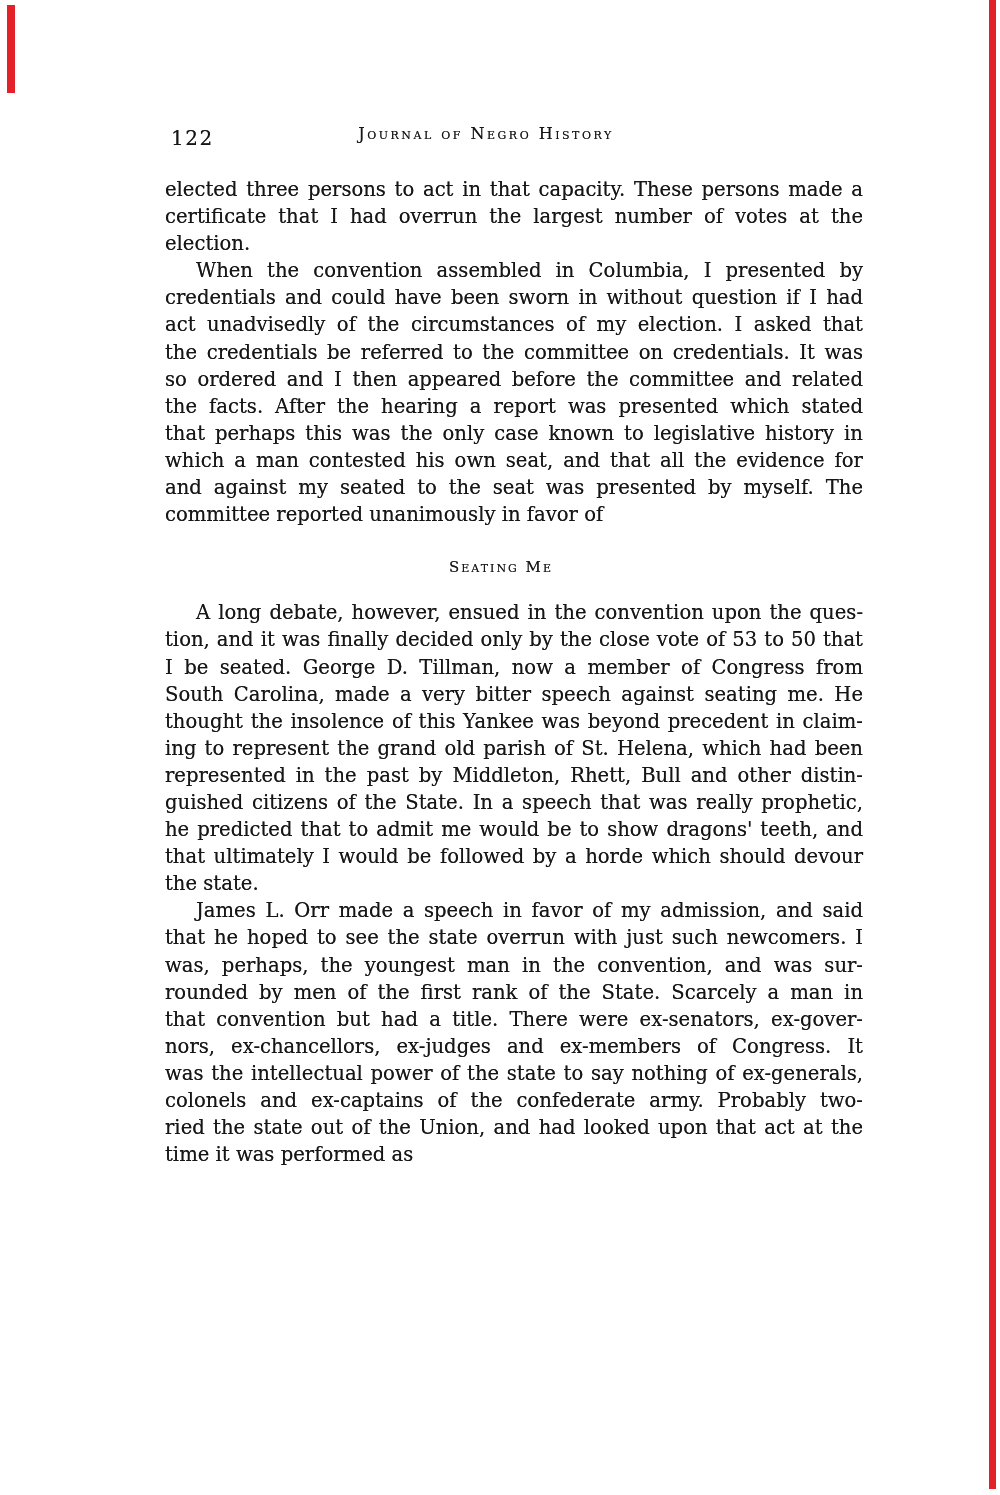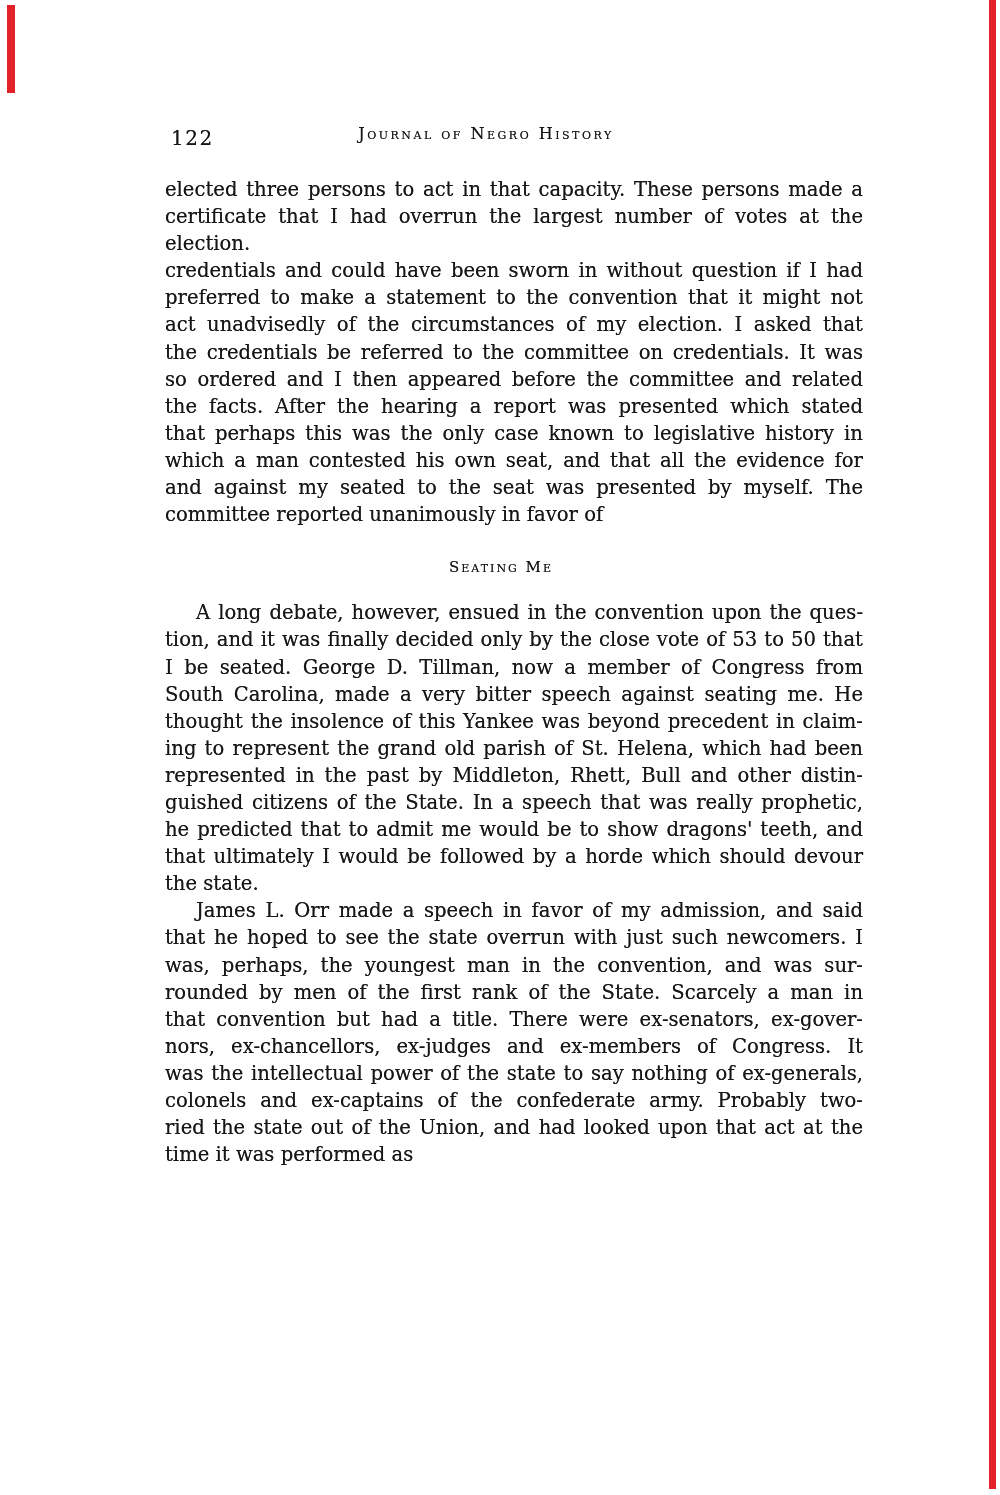--- a/index.html
+++ b/index.html
@@ -83,22 +83,22 @@
     <span class="journal-title">Journal of Negro History</span>
   </div>
 
   <div class="text-block" id="text-block">
       <div class="paragraph">
         <div class="line first">elected three persons to act in that capacity. These persons made a</div>
         <div class="line">certificate that I had overrun the largest number of votes at the</div>
         <div class="line last">election.</div>
       </div>
       <div class="paragraph indent">
+        <div class="line first">When the convention assembled in Columbia, I presented by</div>
         <div class="line">credentials and could have been sworn in without question if I had</div>
-        <div class="line">preferred to make a statement to the convention that it might not</div>
         <div class="line">act unadvisedly of the circumstances of my election. I asked that</div>
         <div class="line">the credentials be referred to the committee on credentials. It was</div>
         <div class="line">so ordered and I then appeared before the committee and related</div>
         <div class="line">the facts. After the hearing a report was presented which stated</div>
         <div class="line">that perhaps this was the only case known to legislative history in</div>
         <div class="line">which a man contested his own seat, and that all the evidence for</div>
         <div class="line">and against my seated to the seat was presented by myself. The</div>
         <div class="line last">committee reported unanimously in favor of</div>
       </div>
       <div class="section-heading">Seating Me</div>

